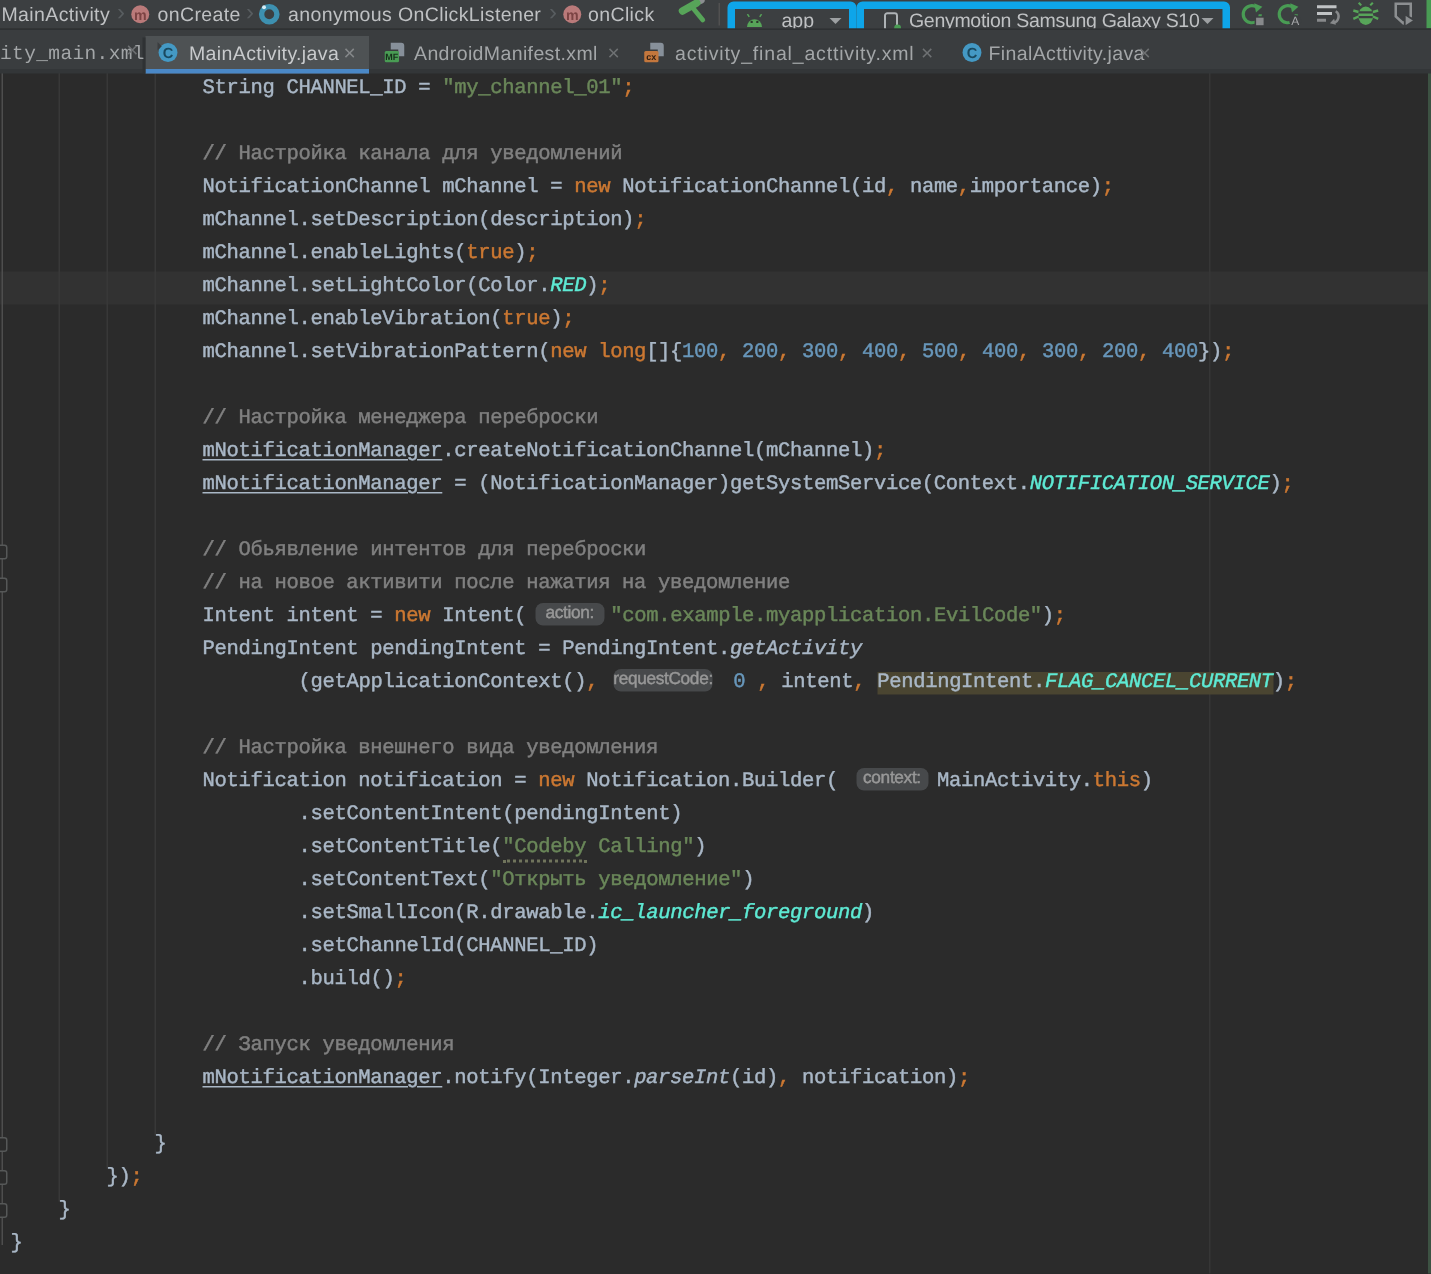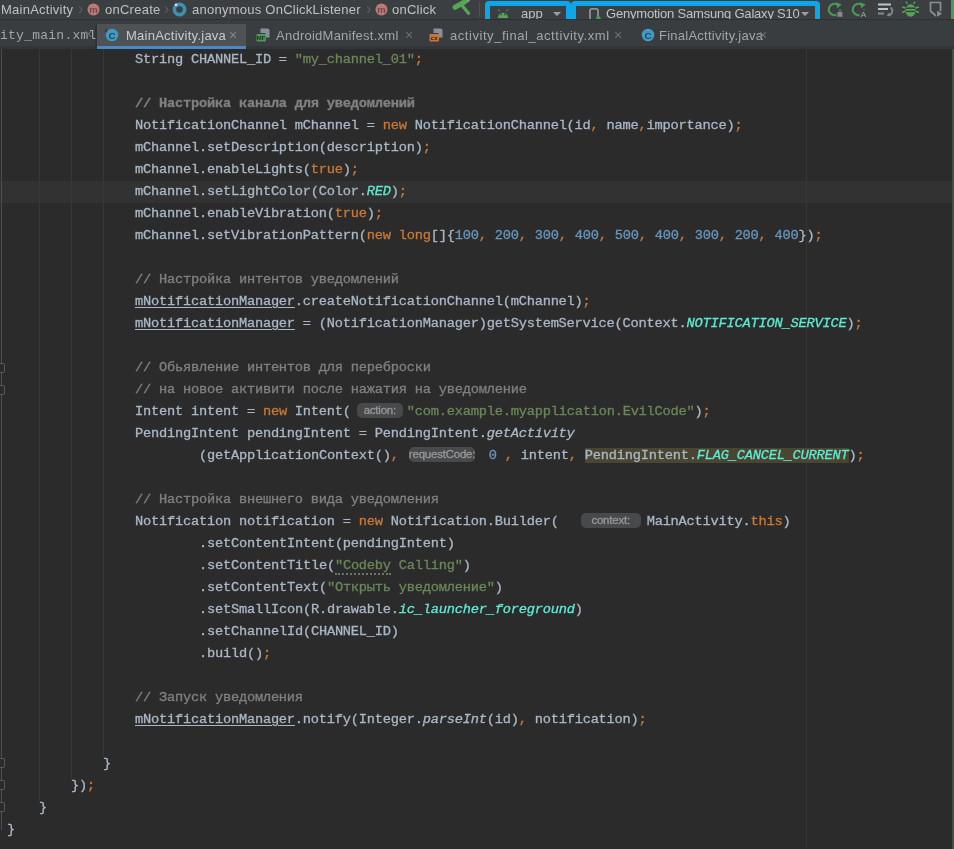--- a/index.html
+++ b/index.html
@@ -52,37 +52,37 @@
   <div class="guide" style="left:806px;top:0;height:801px;background:#363636;"></div>
 
   <div class="guide" style="left:1px;height:782px;background:#4e4e4e;"></div>
   <div class="fold" style="top:315px;"></div>
   <div class="fold" style="top:337px;"></div>
   <div class="fold" style="top:710px;"></div>
   <div class="fold" style="top:732px;"></div>
   <div class="fold" style="top:754px;"></div>
   <div id="code">
 <div class="cl" style="left:135px;top:1px;">String CHANNEL_ID = <span class="s">"my_channel_01"</span><span class="k">;</span></div>
-<div class="cl c" style="left:135px;top:45px;font-weight:bold;">// Настройка канала для уведомлений</div>
+<div class="cl c" style="left:135px;top:45px;">// Настройка канала для уведомлений</div>
 <div class="cl" style="left:135px;top:67px;">NotificationChannel mChannel = <span class="k">new</span> NotificationChannel(id<span class="k">,</span> name<span class="k">,</span>importance)<span class="k">;</span></div>
 <div class="cl" style="left:135px;top:89px;">mChannel.setDescription(description)<span class="k">;</span></div>
 <div class="cl" style="left:135px;top:111px;">mChannel.enableLights(<span class="k">true</span>)<span class="k">;</span></div>
 <div class="cl" style="left:135px;top:133px;">mChannel.setLightColor(Color.<span class="f">RED</span>)<span class="k">;</span></div>
 <div class="cl" style="left:135px;top:155px;">mChannel.enableVibration(<span class="k">true</span>)<span class="k">;</span></div>
 <div class="cl" style="left:135px;top:177px;">mChannel.setVibrationPattern(<span class="k">new long</span>[]{<span class="n">100</span><span class="k">,</span> <span class="n">200</span><span class="k">,</span> <span class="n">300</span><span class="k">,</span> <span class="n">400</span><span class="k">,</span> <span class="n">500</span><span class="k">,</span> <span class="n">400</span><span class="k">,</span> <span class="n">300</span><span class="k">,</span> <span class="n">200</span><span class="k">,</span> <span class="n">400</span>})<span class="k">;</span></div>
-<div class="cl c" style="left:135px;top:221px;">// Настройка интентов уведомлений</div>
+<div class="cl c" style="left:135px;top:221px;">// Настройка менеджера переброски</div>
 <div class="cl" style="left:135px;top:243px;"><span class="u">mNotificationManager</span>.createNotificationChannel(mChannel)<span class="k">;</span></div>
 <div class="cl" style="left:135px;top:265px;text-align:right;"><span class="u">mNotificationManager</span> = (NotificationManager)getSystemService(Context.<span class="f">NOTIFICATION_SERVICE</span>)<span class="k">;</span></div>
 <div class="cl c" style="left:135px;top:309px;">// Обьявление интентов для переброски</div>
 <div class="cl c" style="left:135px;top:331px;">// на новое активити после нажатия на уведомление</div>
 <div class="cl" style="left:135px;top:353px;">Intent intent = <span class="k">new</span> Intent(<span class="hint" style="width:46px;margin-left:6px;margin-right:4px;">action:</span><span class="s">"com.example.myapplication.EvilCode"</span>)<span class="k">;</span></div>
 <div class="cl" style="left:135px;top:375px;">PendingIntent pendingIntent = PendingIntent.<span class="it">getActivity</span></div>
 <div class="cl" style="left:199px;top:397px;">(getApplicationContext()<span class="k">,</span><span class="hint" style="width:66px;margin-left:10px;margin-right:14px;">requestCode:</span><span class="n">0</span> <span class="k">,</span> intent<span class="k">,</span> <span class="hl">PendingIntent.<span class="f">FLAG_CANCEL_CURRENT</span></span>)<span class="k">;</span></div>
 <div class="cl c" style="left:135px;top:441px;">// Настройка внешнего вида уведомления</div>
-<div class="cl" style="left:135px;top:463px;">Notification notification = <span class="k">new</span> Notification.Builder(<span class="hint" style="width:60px;margin-left:22px;margin-right:6px;">context:</span>MainActivity.<span class="k">this</span>)</div>
+<div class="cl" style="left:135px;top:463px;">Notification notification = <span class="k">new</span> Notification.Builder(<span class="hint" style="width:48px;margin-left:12px;margin-right:6px;">context:</span>MainActivity.<span class="k">this</span>)</div>
 <div class="cl" style="left:199px;top:485px;">.setContentIntent(pendingIntent)</div>
 <div class="cl" style="left:199px;top:507px;">.setContentTitle(<span class="s sq">"Codeby</span><span class="s"> Calling"</span>)</div>
 <div class="cl" style="left:199px;top:529px;">.setContentText(<span class="s">"Открыть уведомление"</span>)</div>
 <div class="cl" style="left:199px;top:551px;">.setSmallIcon(R.drawable.<span class="f">ic_launcher_foreground</span>)</div>
 <div class="cl" style="left:199px;top:573px;">.setChannelId(CHANNEL_ID)</div>
 <div class="cl" style="left:199px;top:595px;">.build()<span class="k">;</span></div>
 <div class="cl c" style="left:135px;top:639px;">// Запуск уведомления</div>
 <div class="cl" style="left:135px;top:661px;"><span class="u">mNotificationManager</span>.notify(Integer.<span class="it">parseInt</span>(id)<span class="k">,</span> notification)<span class="k">;</span></div>
 <div class="cl" style="left:103px;top:705px;">}</div>
 <div class="cl" style="left:71px;top:727px;">})<span class="k">;</span></div>

